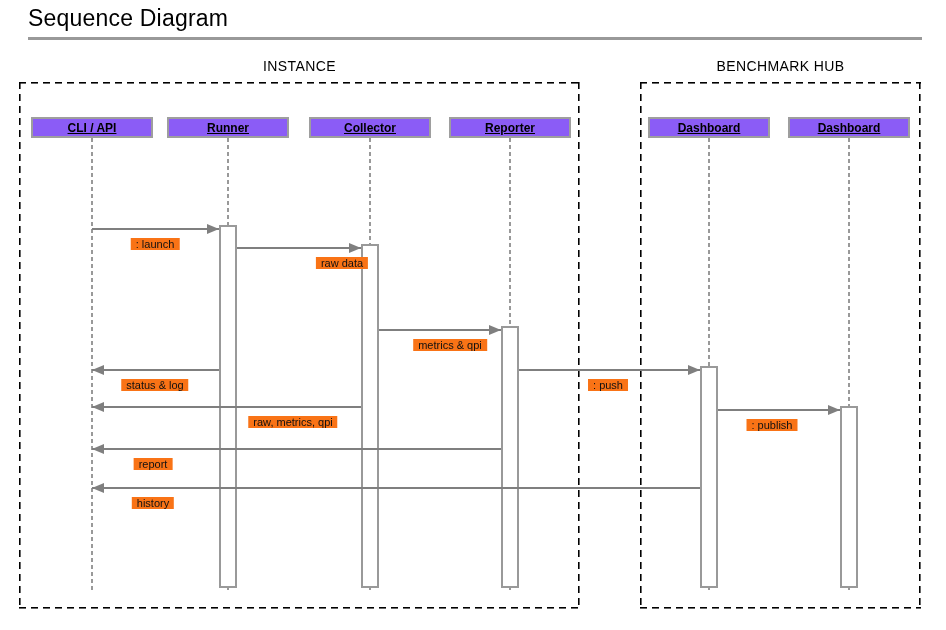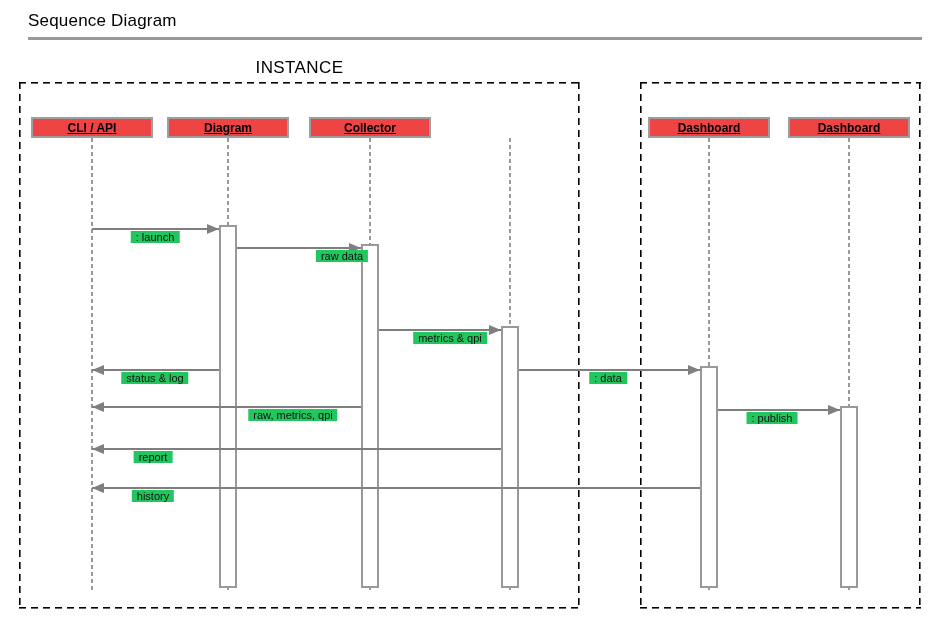--- a/index.html
+++ b/index.html
@@ -1,94 +1,96 @@
 <!DOCTYPE html>
 <html><head>
 <meta charset="utf-8">
 <style>
   html,body { margin:0; padding:0; background:#fff; }
   .page {
     position:relative; width:946px; height:630px; background:#ffffff;
     font-family:"Liberation Sans", sans-serif; overflow:hidden;
   }
   .title {
-    position:absolute; left:28px; top:11px;
-    font-size:17px; color:#000; letter-spacing:0.2px;
+    position:absolute; left:28px; top:5px;
+    font-size:23px; color:#000; letter-spacing:0.2px;
   }
   .title-rule {
     position:absolute; left:28px; top:37px; width:894px; height:3px; background:#999;
   }
   .frame-label {
     position:absolute; top:58px; height:16px;
-    font-size:17px; color:#000; text-align:center; letter-spacing:0.4px;
+    font-size:14px; color:#000; text-align:center; letter-spacing:0.4px;
   }
   .frame {
     position:absolute; top:82px; height:527px;
     background-image:
       repeating-linear-gradient(to right, #000 0 7px, transparent 7px 12px),
       repeating-linear-gradient(to right, #000 0 7px, transparent 7px 12px),
       repeating-linear-gradient(to bottom, #000 0 7px, transparent 7px 12px),
       repeating-linear-gradient(to bottom, #000 0 7px, transparent 7px 12px);
     background-size:100% 1.6px, 100% 1.6px, 1.6px 100%, 1.6px 100%;
     background-position:0 0, 0 100%, 0 0, 100% 0;
     background-repeat:no-repeat;
   }
   .lifeline {
     position:absolute; top:138px; width:2px; height:454px;
     background:repeating-linear-gradient(to bottom, #999 0 4px, transparent 4px 7px);
   }
   .head {
     position:absolute; top:117px; width:122px; height:21px;
-    background:#ef4444; border:2px solid #9e9e9e; box-sizing:border-box;
+    background:#8b5cf6; border:2px solid #9e9e9e; box-sizing:border-box;
     display:flex; align-items:center; justify-content:center;
     font-size:12px; font-weight:bold; text-decoration:underline; color:#000;
     white-space:nowrap;
   }
   .activation {
     position:absolute; width:18px; background:#fff;
     border:2px solid #999; box-sizing:border-box;
   }
   .msg { position:absolute; height:2px; }
   .msg .line { position:absolute; left:0; right:0; top:0; height:2px; background:#7f7f7f; }
   .msg .head-r {
     position:absolute; right:0; top:-4px; width:0; height:0;
     border-left:12px solid #7f7f7f; border-top:5px solid transparent; border-bottom:5px solid transparent;
   }
   .msg .head-l {
     position:absolute; left:0; top:-4px; width:0; height:0;
     border-right:12px solid #7f7f7f; border-top:5px solid transparent; border-bottom:5px solid transparent;
   }
   .msg .lbl {
-    position:absolute; top:9px; transform:translate(-50%,-50%);
-    background:#22c55e; padding:0 5px; font-size:11px; color:#111; white-space:nowrap;
+    position:absolute; top:16px; transform:translate(-50%,-50%);
+    background:#f97316; padding:0 5px; font-size:11px; color:#111; white-space:nowrap;
   }
 </style>
 </head>
 <body>
 
 <div class="page">
 
   <div class="title">Sequence Diagram</div>
   <div class="title-rule"></div>
 
   <div class="frame-label" style="left:19px; width:561px;">INSTANCE</div>
+  <div class="frame-label" style="left:640px; width:281px;">BENCHMARK HUB</div>
 
   <div class="frame" style="left:19px; width:561px;"></div>
   <div class="frame" style="left:640px; width:281px;"></div>
 
   <div class="lifeline" style="left:91px; height:455px;"></div>
   <div class="lifeline" style="left:227px;"></div>
   <div class="lifeline" style="left:369px;"></div>
   <div class="lifeline" style="left:509px;"></div>
   <div class="lifeline" style="left:708px;"></div>
   <div class="lifeline" style="left:848px;"></div>
 
   <div class="head" style="left:31px;">CLI / API</div>
-  <div class="head" style="left:167px;">Diagram</div>
+  <div class="head" style="left:167px;">Runner</div>
   <div class="head" style="left:309px;">Collector</div>
+  <div class="head" style="left:449px;">Reporter</div>
   <div class="head" style="left:648px;">Dashboard</div>
   <div class="head" style="left:788px;">Dashboard</div>
 
   <div class="activation" style="left:219px; top:225px; height:363px;"></div>
   <div class="activation" style="left:361px; top:244px; height:344px;"></div>
   <div class="activation" style="left:501px; top:326px; height:262px;"></div>
   <div class="activation" style="left:700px; top:366px; height:222px;"></div>
   <div class="activation" style="left:840px; top:406px; height:182px;"></div>
 
   <div class="msg" style="left:92px; top:228px; width:127px;">
@@ -105,21 +107,21 @@
 
   <div class="msg" style="left:379px; top:329px; width:122px;">
     <div class="line"></div>
     <div class="head-r"></div>
     <div class="lbl" style="left:61px;margin-left:10px;">metrics &amp; qpi</div>
   </div>
 
   <div class="msg" style="left:519px; top:369px; width:181px;">
     <div class="line"></div>
     <div class="head-r"></div>
-    <div class="lbl" style="left:89px;">: data</div>
+    <div class="lbl" style="left:89px;">: push</div>
   </div>
 
   <div class="msg" style="left:92px; top:369px; width:127px;">
     <div class="line"></div>
     <div class="head-l"></div>
     <div class="lbl" style="left:63px;">status &amp; log</div>
   </div>
 
   <div class="msg" style="left:92px; top:406px; width:269px;">
     <div class="line"></div>

